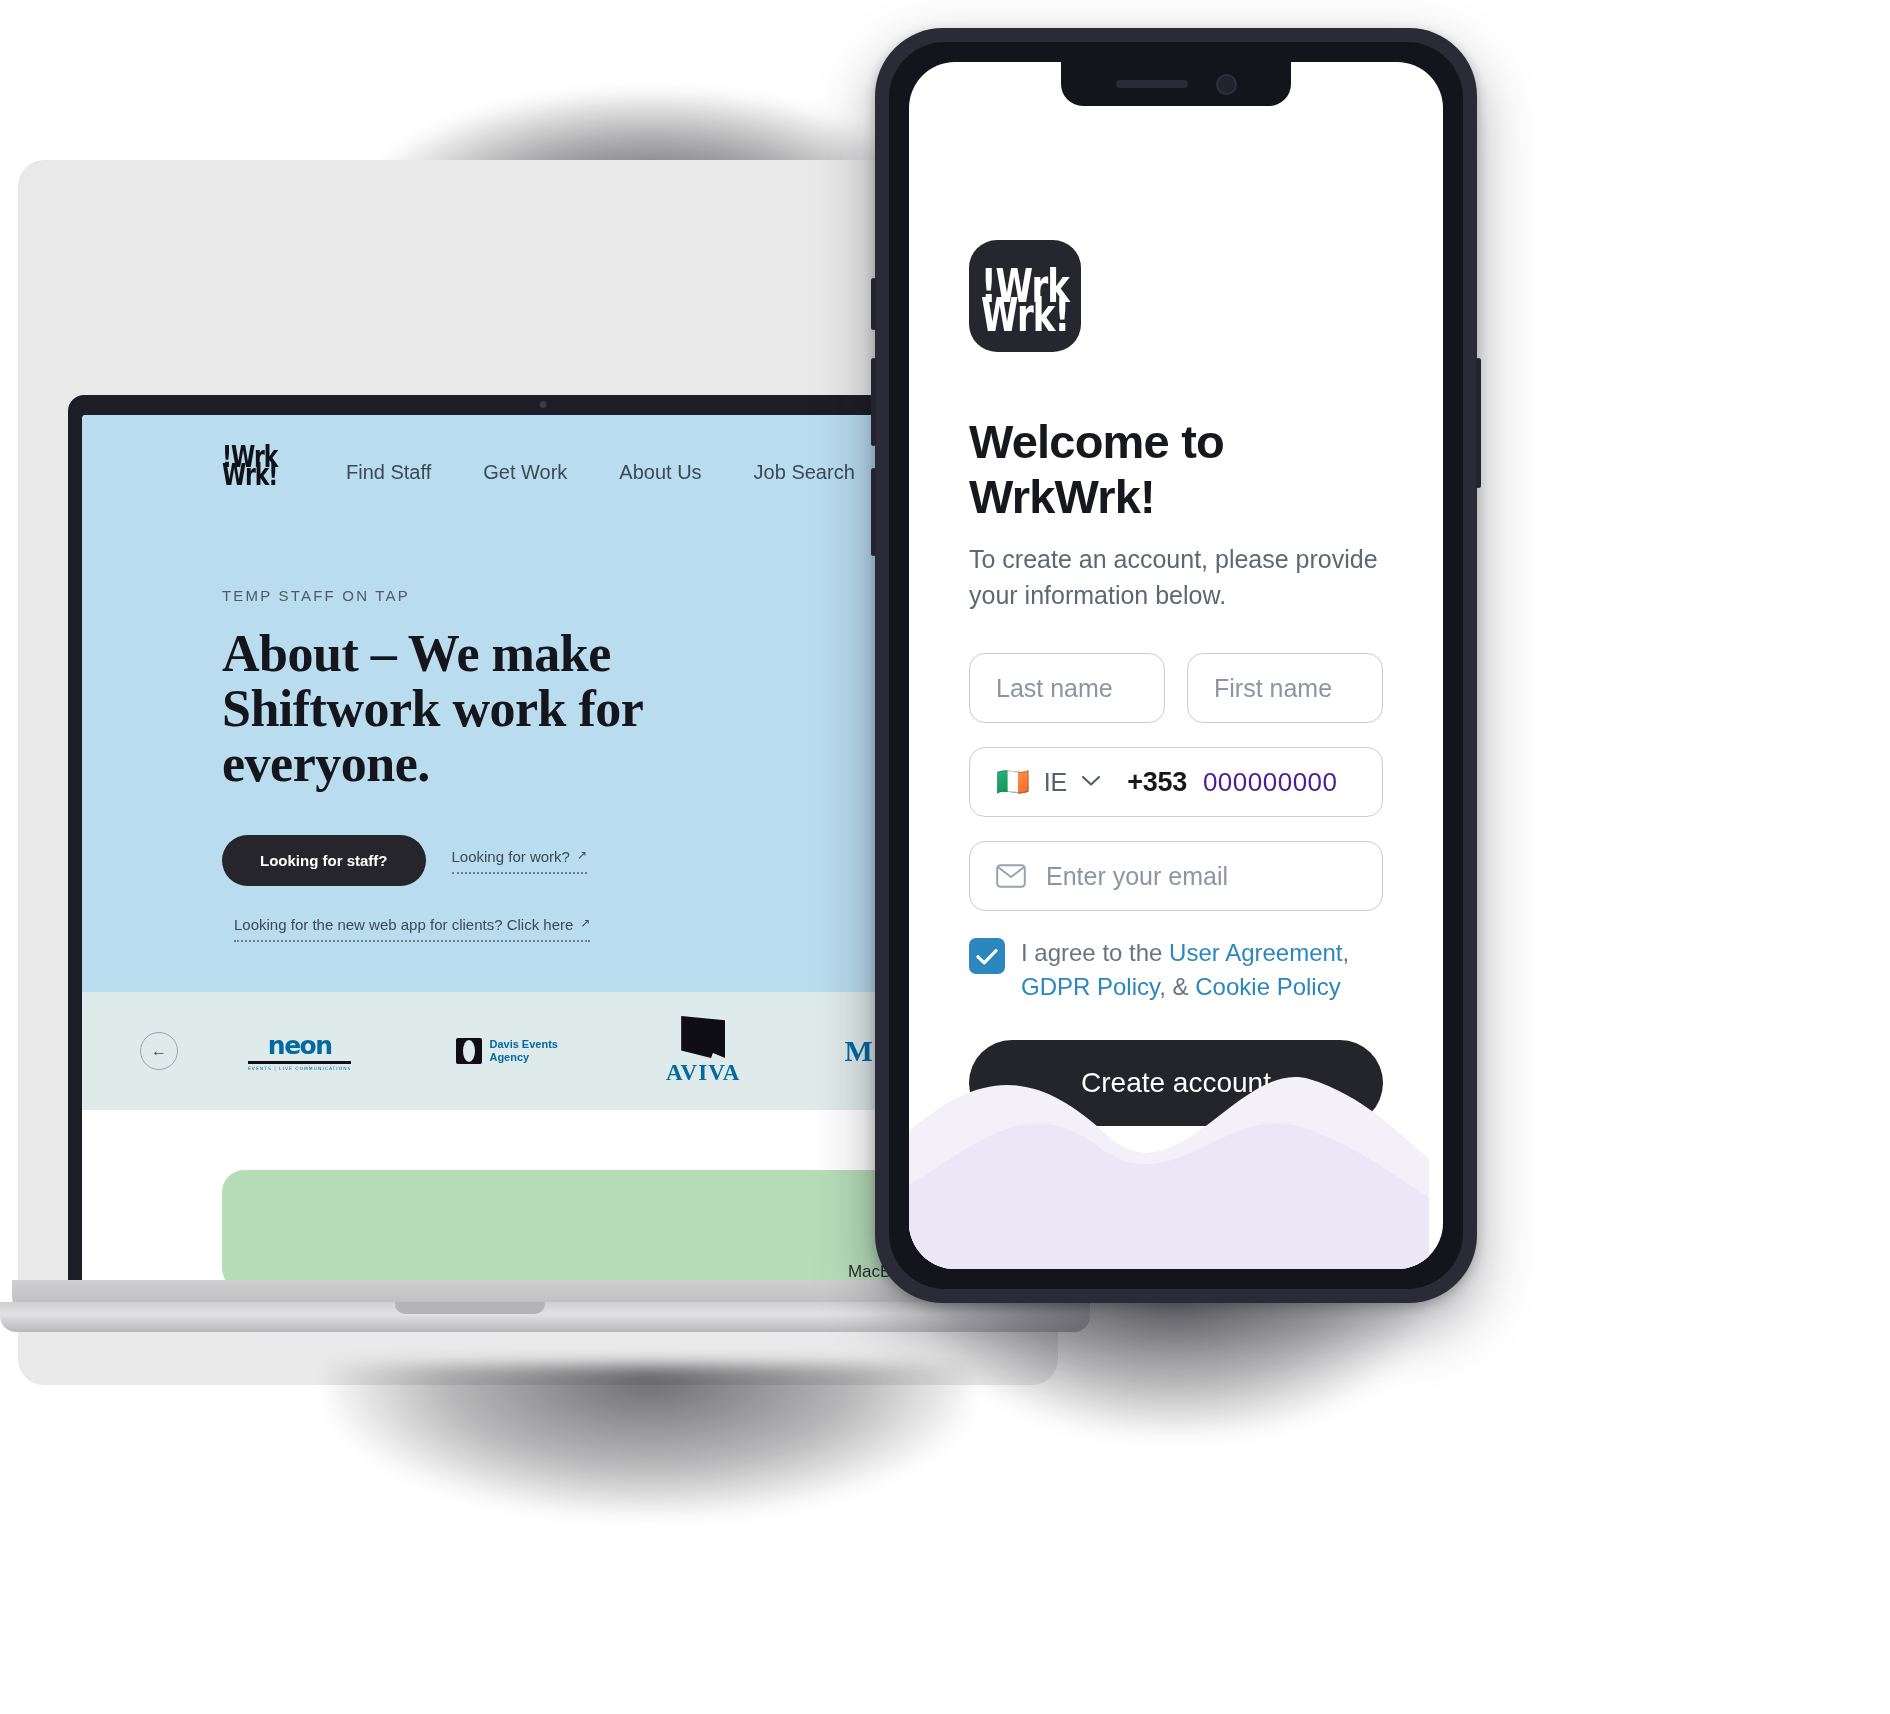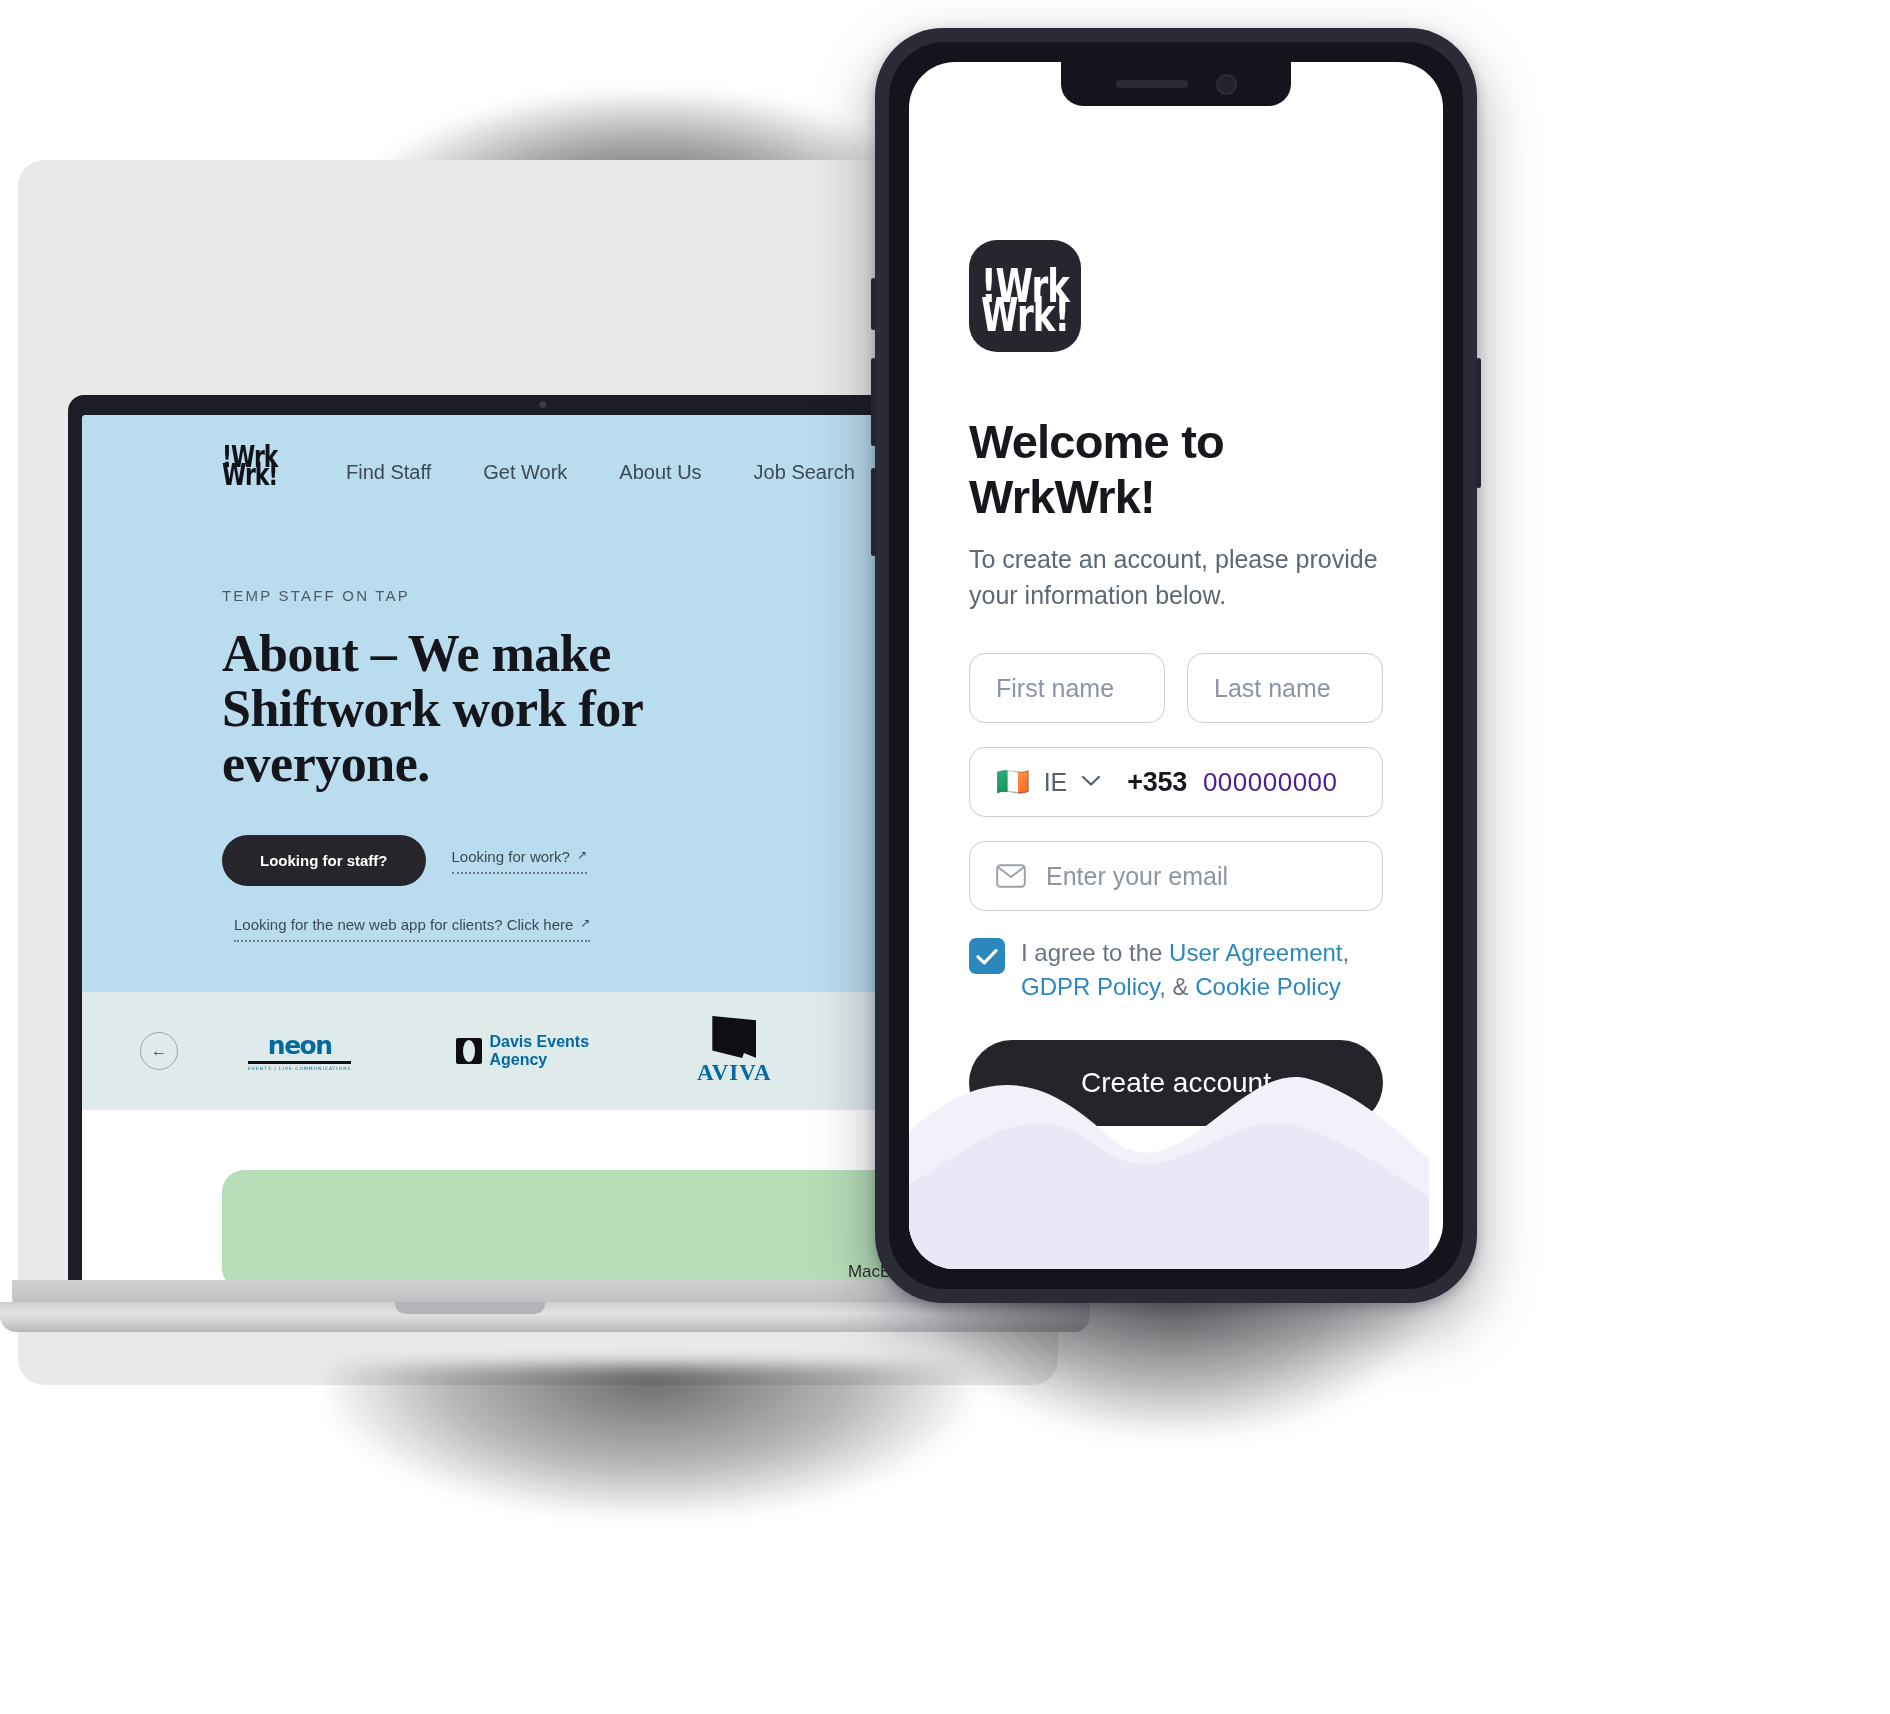--- a/index.html
+++ b/index.html
@@ -118,21 +118,21 @@
     width:38px;height:38px;border-radius:50%;border:1px solid #9aa7ad;
     display:flex;align-items:center;justify-content:center;color:#3c4a55;
     font-size:16px;flex:0 0 auto;margin-left:18px;cursor:pointer;background:transparent;
   }
   .brand{flex:0 0 auto;text-align:center;color:#0369a1;}
   .brand-neon{margin-left:70px;font-family:"DejaVu Sans",sans-serif;font-weight:900;font-size:25px;letter-spacing:-1.5px;}
   .brand-neon small{display:block;font-size:4.5px;letter-spacing:1px;font-weight:400;border-top:3px solid #0e0e14;padding-top:2px;margin-top:1px;}
   .brand-davis{margin-left:105px;display:flex;align-items:center;gap:7px;}
   .davis-mark{width:26px;height:26px;background:#0e0e14;border-radius:2px;position:relative;}
   .davis-mark::before{content:"";position:absolute;left:7px;top:2px;width:12px;height:22px;background:#dfeaea;border-radius:50%;}
-  .davis-txt{font-size:16px;font-weight:700;line-height:1.15;text-align:left;}
+  .davis-txt{font-size:11px;font-weight:700;line-height:1.15;text-align:left;}
   .brand-aviva{margin-left:108px;}
   .aviva-flag{width:44px;height:42px;background:#0e0e14;margin:0 auto;
     clip-path:polygon(0 0,100% 10%,100% 100%,72% 88%,68% 100%,0 82%);}
   .aviva-txt{font-family:"Liberation Serif",serif;font-weight:700;font-size:23px;letter-spacing:1px;margin-top:2px;}
   .brand-m{margin-left:104px;font-family:"Liberation Serif",serif;font-weight:700;font-size:30px;}
 
   .site-rest{background:#fff;height:177px;position:relative;}
   .green-card{
     position:absolute;left:140px;top:60px;right:-40px;height:120px;
     background:#b6ddb8;border-radius:22px;
@@ -346,24 +346,24 @@
                 <span>!Wrk</span>
                 <span>Wrk!</span>
               </div>
             </div>
 
             <h1 class="app-title">Welcome to WrkWrk!</h1>
             <p class="app-sub">To create an account, please provide your information below.</p>
 
             <div class="row">
               <div class="field">
+                <span>Last name</span>
+              </div>
+              <div class="field">
                 <span>First name</span>
-              </div>
-              <div class="field">
-                <span>Last name</span>
               </div>
             </div>
 
             <div class="field field-full">
               <span class="flag">🇮🇪</span>
               <span class="cc-code">IE</span>
               <span class="chev">
                 <svg width="20" height="12" viewBox="0 0 20 12" fill="none">
                     <path d="M2 2L10 9.5L18 2" stroke="#56606c" stroke-width="2.2" stroke-linecap="round" stroke-linejoin="round"></path>
                   </svg>

